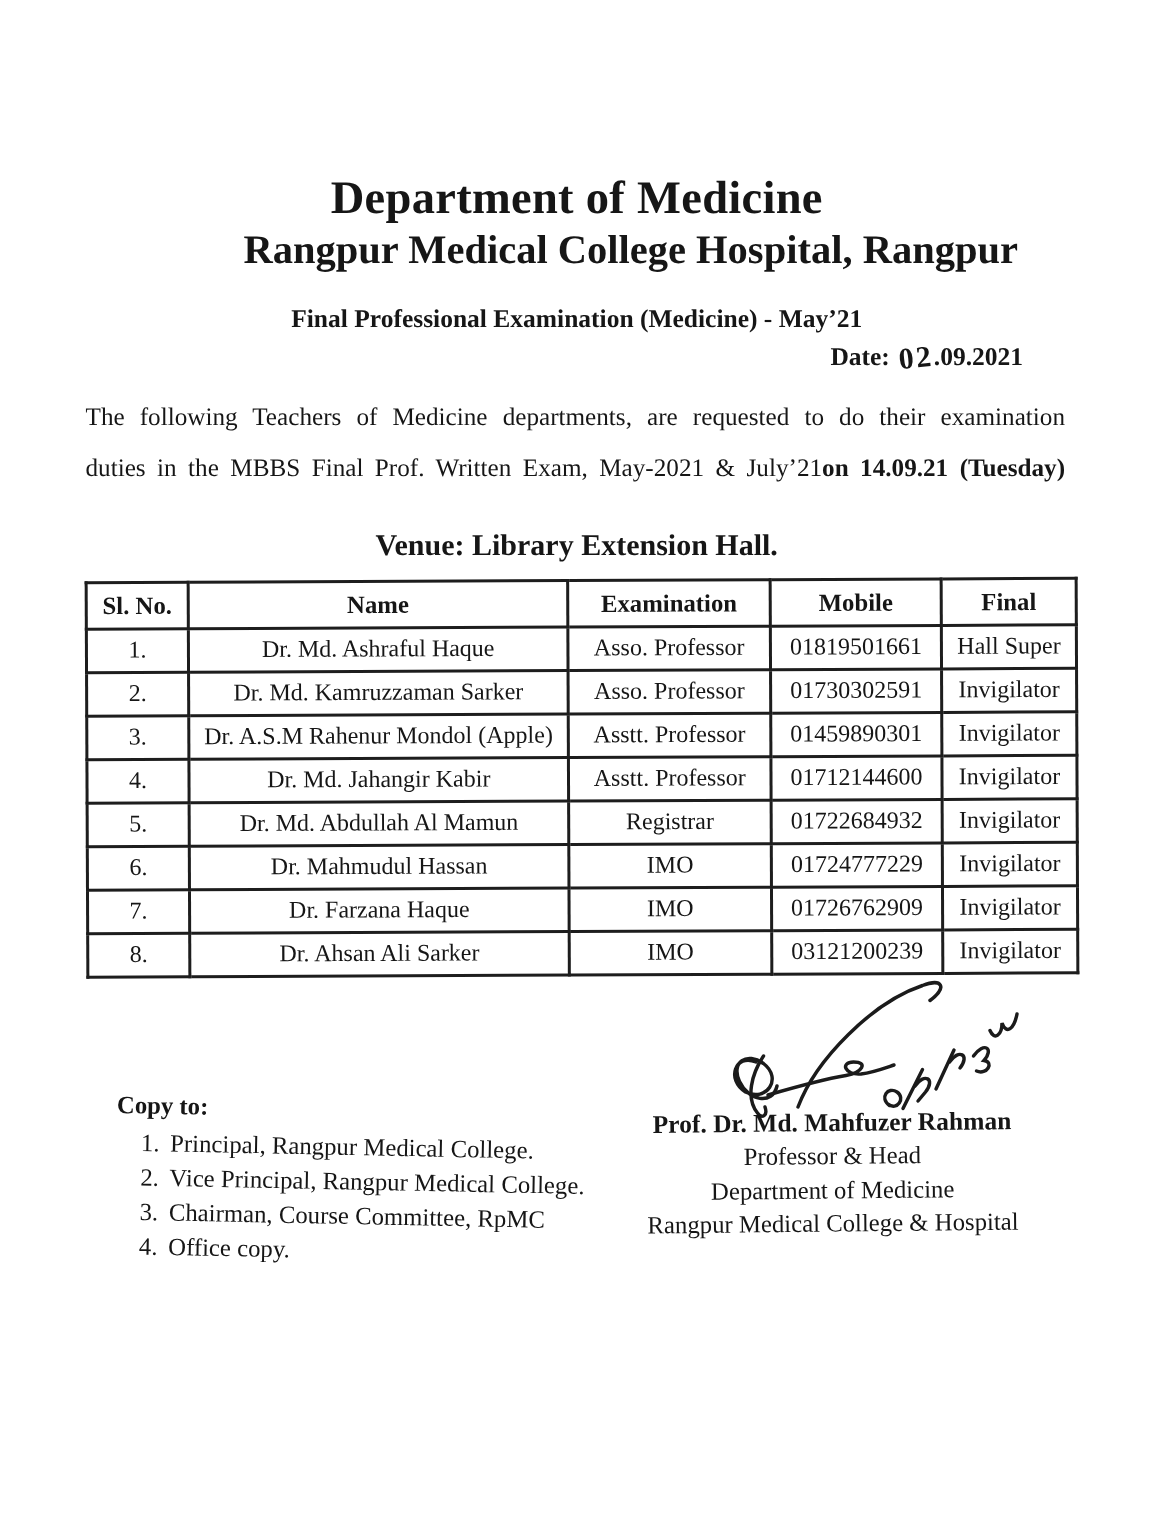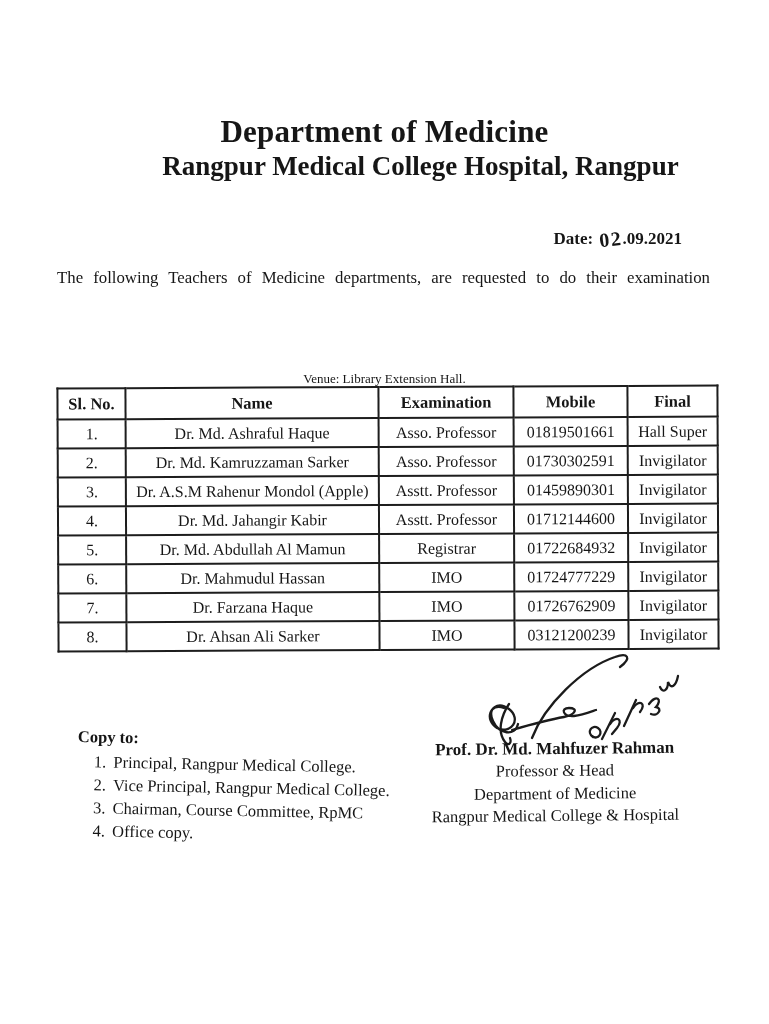--- a/index.html
+++ b/index.html
@@ -34,22 +34,22 @@
     transform: rotate(-6deg) translateY(2px); letter-spacing: 1.5px;
     margin: 0 1px;
   }
   .body-par {
     position: absolute; top: 227px; left: 57px; width: 653px;
     font-size: 16.8px; line-height: 33.5px;
   }
   .jline { text-align: justify; text-align-last: justify; }
   .bold { font-weight: bold; }
   .venue-line {
-    position: absolute; top: 337px; left: 0; width: 100%;
-    text-align: center; font-size: 13px; font-weight: normal;
+    position: absolute; top: 319px; left: 0; width: 100%;
+    text-align: center; font-size: 20px; font-weight: bold;
   }
   .table-wrap { position: absolute; top: 352px; left: 57px; transform: rotate(-0.25deg); }
   table.duty { border-collapse: collapse; }
   table.duty th, table.duty td {
     border: 2px solid #1d1d1d; text-align: center; padding: 0 4px;
   }
   table.duty th { font-size: 16.5px; font-weight: bold; height: 29px; }
   table.duty td { font-size: 16px; height: 27px; }
   .w-sl { width: 58px; } .w-name { width: 243px; } .w-desig { width: 125px; }
   .w-mobile { width: 104px; } .w-remark { width: 80px; }
@@ -71,25 +71,27 @@
   ol.copy-list { margin: 3px 0 0 0; padding-left: 33px; }
   ol.copy-list li { line-height: 23px; padding-left: 3px; }
 </style>
 </head>
 <body>
 
 <div class="page">
 
   <div class="doc-title">Department of Medicine</div>
   <div class="doc-subtitle">Rangpur Medical College Hospital, Rangpur</div>
+  <div class="exam-line">Final Professional Examination (Medicine) - May’21</div>
 
   <div class="date-line"><span>Date:</span> <span class="handwritten-date">02</span><span>.09.2021</span></div>
 
   <div class="body-par">
     <div class="jline">The following Teachers of Medicine departments, are requested to do their examination</div>
+    <div class="jline"><span>duties in the MBBS Final Prof. Written Exam, May-2021 &amp; July’21</span><span class="bold">on 14.09.21 (Tuesday)</span></div>
   </div>
 
   <div class="venue-line">Venue: Library Extension Hall.</div>
 
   <div class="table-wrap">
     <table class="duty">
       <thead>
         <tr>
             <th class="w-sl">Sl. No.</th>
             <th class="w-name">Name</th>

